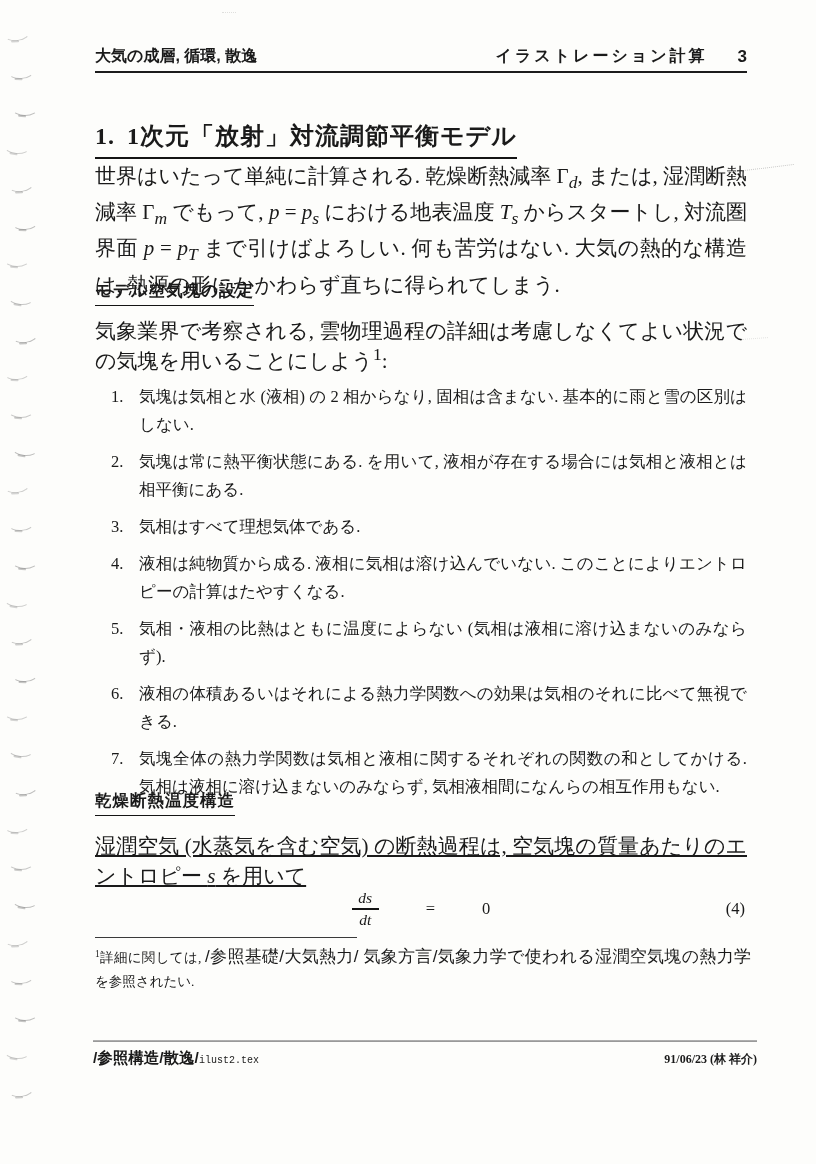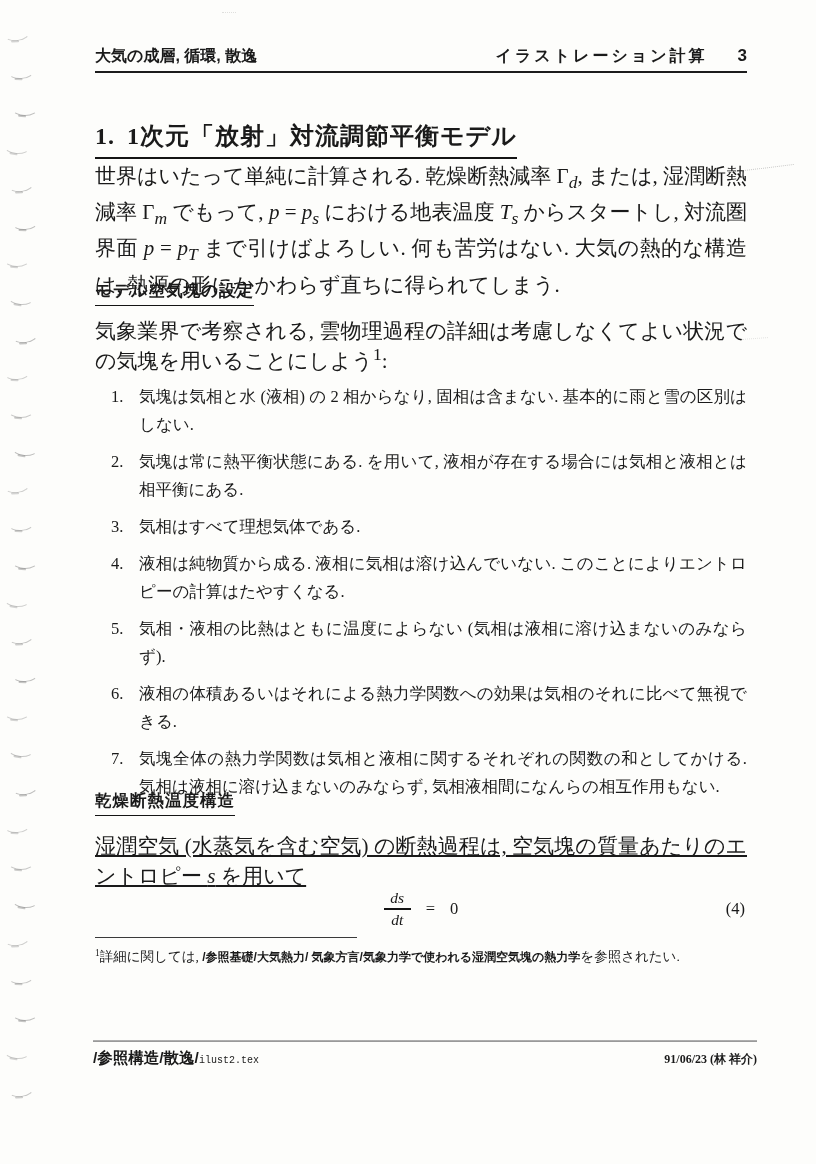--- a/index.html
+++ b/index.html
@@ -16,21 +16,21 @@
   .ring{position:absolute;width:24px;height:13px;border-radius:50%;
         border:1px solid transparent;border-bottom:1px solid rgba(125,125,125,.55);}
   .ring::after{content:"";position:absolute;left:5px;bottom:-2px;width:8px;height:2px;
         background:rgba(90,90,90,.38);border-radius:2px;transform:rotate(6deg);}
 
   .content-abs{position:absolute;left:95px;width:652px;}
 
   
   .header-row{top:46px;display:flex;justify-content:space-between;align-items:baseline;
         font-size:16px;font-weight:bold;}
-  .header-right{letter-spacing:3px;display:flex;align-items:flex-start;margin-left:39px;}
+  .header-right{letter-spacing:3px;display:flex;align-items:flex-end;margin-left:39px;}
   .page-num{margin-left:30px;letter-spacing:0;font-size:17px;}
   .header-rule{top:71px;height:2px;background:#1c1c1c;}
 
   
   .title-block{top:96px;}
   .title-inner{display:inline-block;font-size:24px;font-weight:bold;
         border-bottom:2px solid #141414;padding-bottom:5px;letter-spacing:1px;margin-top:24px;}
   .title-num{margin-right:12px;}
 
   
@@ -44,31 +44,31 @@
   
   .list{top:383px;}
   .li{display:flex;margin:0 0 9px 16px;font-size:16.5px;line-height:28px;}
   .li .num{width:28px;flex:0 0 28px;}
   .li .txt{flex:1;text-align:justify;}
 
   .sub2-heading{top:790px;}
   .sub2-intro{top:831px;text-decoration:underline;}
 
   
-  .equation{top:884px;height:50px;display:flex;align-items:center;justify-content:center;font-size:16.5px;}
+  .equation{top:884px;height:50px;display:flex;align-items:center;justify-content:center;font-size:16.5px;gap:32px;}
   .frac{display:inline-flex;flex-direction:column;align-items:center;font-style:italic;font-size:15.5px;line-height:1.05;}
   .frac .bar{height:1.3px;background:#141414;width:27px;margin:2px 0;}
   .eq-rel{margin:0 15px;}
   .eq-number{position:absolute;right:2px;top:50%;transform:translateY(-50%);font-style:normal;}
 
   
   .fn-rule{top:937px;width:262px;height:1px;background:#3a3a3a;}
   .footnote{top:945px;width:656px;font-size:13.5px;line-height:24px;text-align:justify;}
   .footnote sup{font-size:9.5px;}
-  .fn-bold{font-family:"Liberation Sans","DejaVu Sans",sans-serif;font-weight:bold;font-size:12px;}
+  .fn-bold{font-family:"Liberation Sans","DejaVu Sans",sans-serif;font-weight:normal;font-size:17px;}
 
   
   .footer-rule{top:1040px;left:93px;width:664px;height:2px;
         background:linear-gradient(#b8b8b8,#8f8f8f);position:absolute;}
   .footer-row{top:1048px;left:93px;width:664px;display:flex;justify-content:space-between;align-items:baseline;}
   .footer-left{font-weight:bold;font-size:15.5px;}
   .footer-left .mono{font-weight:normal;font-size:10px;}
   .footer-right{font-weight:bold;font-size:12px;}
 
   

